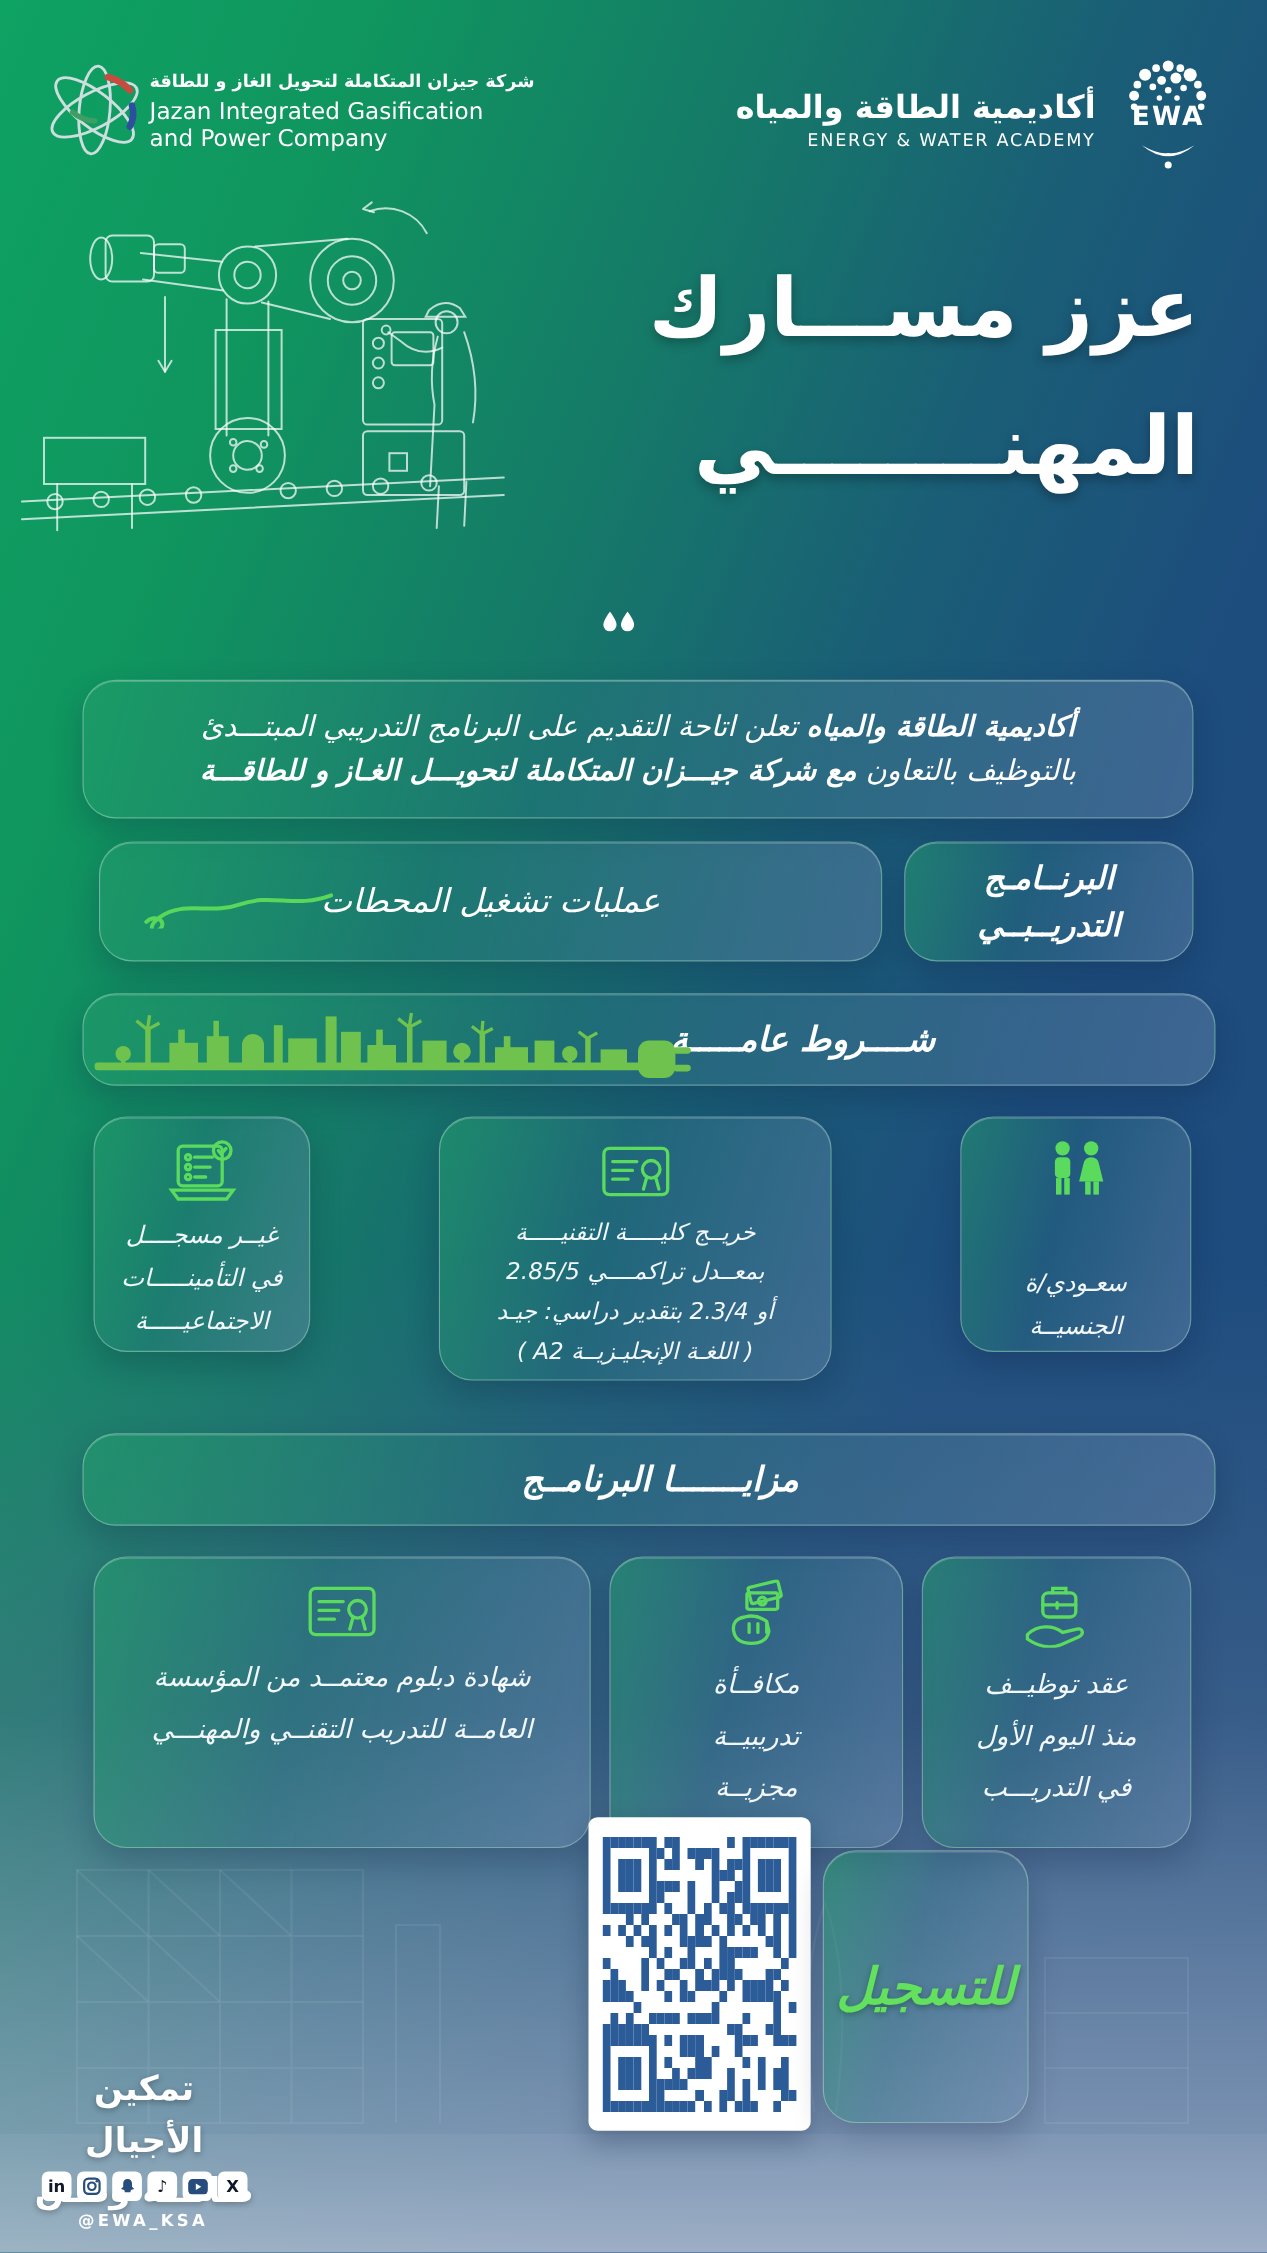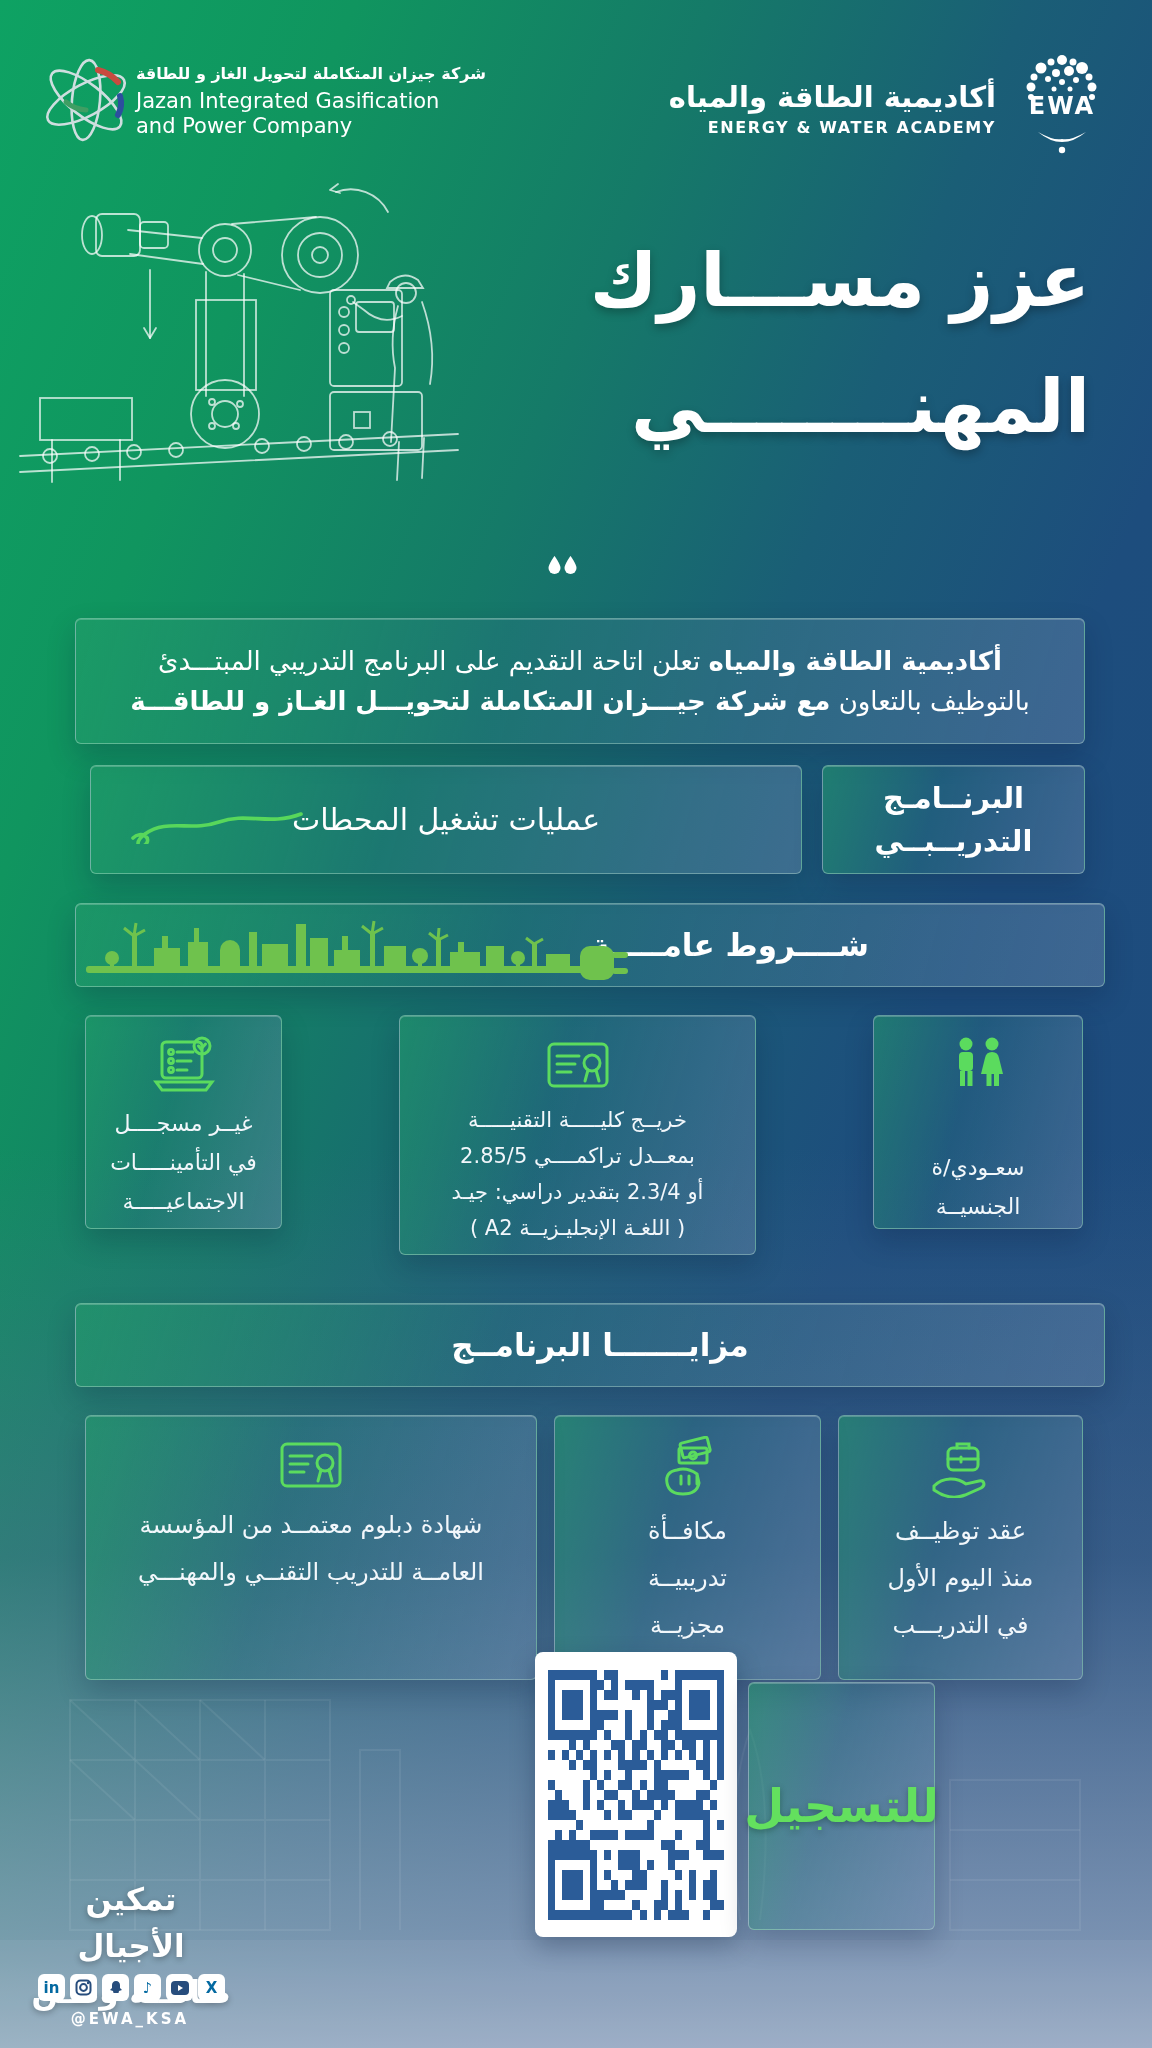--- a/index.html
+++ b/index.html
@@ -6,32 +6,33 @@
   #poster{
     position:relative;width:1152px;height:2048px;overflow:hidden;color:#fff;
     font-family:"DejaVu Sans",sans-serif;
     background:
       linear-gradient(180deg, rgba(20,60,110,0) 56%, rgba(92,118,152,.40) 76%, rgba(158,174,198,.72) 95%, rgba(175,188,208,.85) 100%),
       linear-gradient(112deg,#0ea263 0%,#10955f 18%,#157a68 36%,#1a5e76 52%,#1d4d7d 68%,#1e4a7e 100%);
   }
   .glass{
     background:linear-gradient(105deg, rgba(36,158,108,.55) 0%, rgba(42,118,130,.34) 42%, rgba(112,142,178,.40) 100%);
     border:1.5px solid rgba(205,240,220,.38);
-    border-radius:6px;
+    border-radius:30px;
     box-shadow:0 12px 28px rgba(8,25,55,.22), inset 0 1px 0 rgba(255,255,255,.22);
+    font-style:italic;
   }
   
   .jazan{position:absolute;left:36px;top:50px;display:flex;align-items:flex-start;}
   .jazan .txt{padding-top:14px;}
   .jazan .ar{font-size:16px;font-weight:bold;margin-bottom:6px;}
   .jazan .en{font-size:21px;line-height:1.18;}
   .ewa{position:absolute;right:38px;top:48px;display:flex;align-items:center;gap:14px;}
   .ewa .txt{text-align:right;padding-top:10px;}
   .ewa .ar{font-size:29px;font-weight:bold;}
-  .ewa .en{font-size:16px;font-weight:bold;letter-spacing:1.6px;margin-top:4px;}
+  .ewa .en{font-size:16px;font-weight:normal;letter-spacing:1.6px;margin-top:4px;}
   
   .illus{position:absolute;left:0;top:150px;}
   
   .title{position:absolute;right:62px;top:218px;text-align:right;font-weight:bold;font-size:74px;line-height:1.7;text-shadow:0 4px 10px rgba(0,0,0,.28);}
   .ornament{position:absolute;left:548px;top:556px;display:flex;gap:3px;}
   
   .intro{position:absolute;left:75px;top:618px;width:1008px;height:124px;display:flex;flex-direction:column;justify-content:center;gap:4px;text-align:center;font-size:26px;}
   .intro p{margin:3px 0;}
   
   .prog-value{position:absolute;left:90px;top:765px;width:710px;height:107px;display:flex;align-items:center;justify-content:center;font-size:30px;}
@@ -59,21 +60,21 @@
   .benef-row .card{font-size:24px;line-height:1.95;}
   
   .qr-card{position:absolute;left:535px;top:1652px;width:202px;height:285px;background:#fff;border-radius:8px;display:flex;align-items:center;justify-content:center;box-shadow:0 10px 24px rgba(8,25,55,.3);}
   #qr-grid{display:grid;grid-template-columns:repeat(25,1fr);grid-template-rows:repeat(25,1fr);width:176px;height:250px;}
   #qr-grid .d{background:#2b5c98;}
   .reg-card{position:absolute;left:748px;top:1682px;width:185px;height:246px;display:flex;align-items:center;justify-content:center;}
   .reg-card .lbl{font-size:46px;font-weight:bold;color:#63e05e;text-shadow:0 2px 6px rgba(0,40,20,.35);}
   
   .slogan{position:absolute;left:28px;top:1876px;width:206px;text-align:center;font-size:31px;font-weight:bold;line-height:1.5;direction:rtl;text-shadow:0 2px 6px rgba(0,0,0,.3);}
   .socials{position:absolute;left:38px;top:1974px;display:flex;gap:5px;}
-  .soc{width:27px;height:27px;background:#fff;border-radius:6px;color:#0369a1;font-weight:bold;font-size:15px;display:flex;align-items:center;justify-content:center;}
+  .soc{width:27px;height:27px;background:#fff;border-radius:6px;color:#0f172a;font-weight:bold;font-size:15px;display:flex;align-items:center;justify-content:center;}
   .handle{position:absolute;left:30px;top:2010px;width:200px;text-align:center;font-size:15px;font-weight:bold;letter-spacing:3px;}
   
   .bg-plant{position:absolute;left:0;top:1580px;opacity:.5;}
 </style>
 </head>
 <body>
 
 <div id="poster">
 
   <svg class="bg-plant" width="1152" height="468" viewBox="0 0 1152 468">

